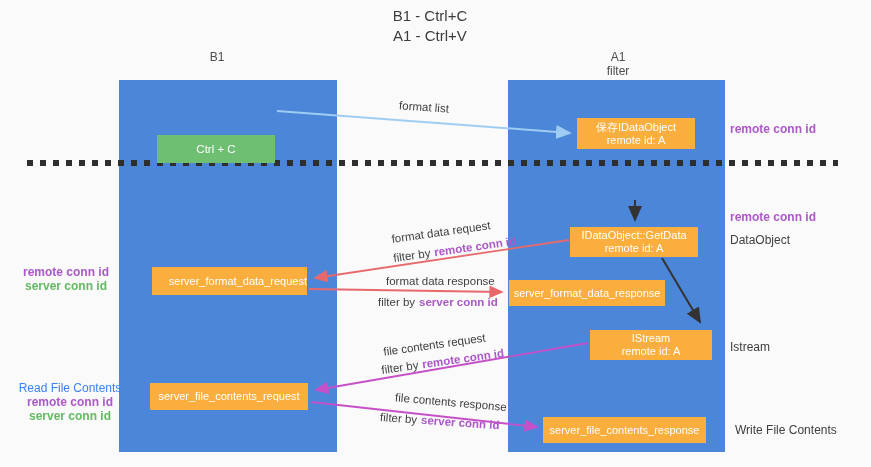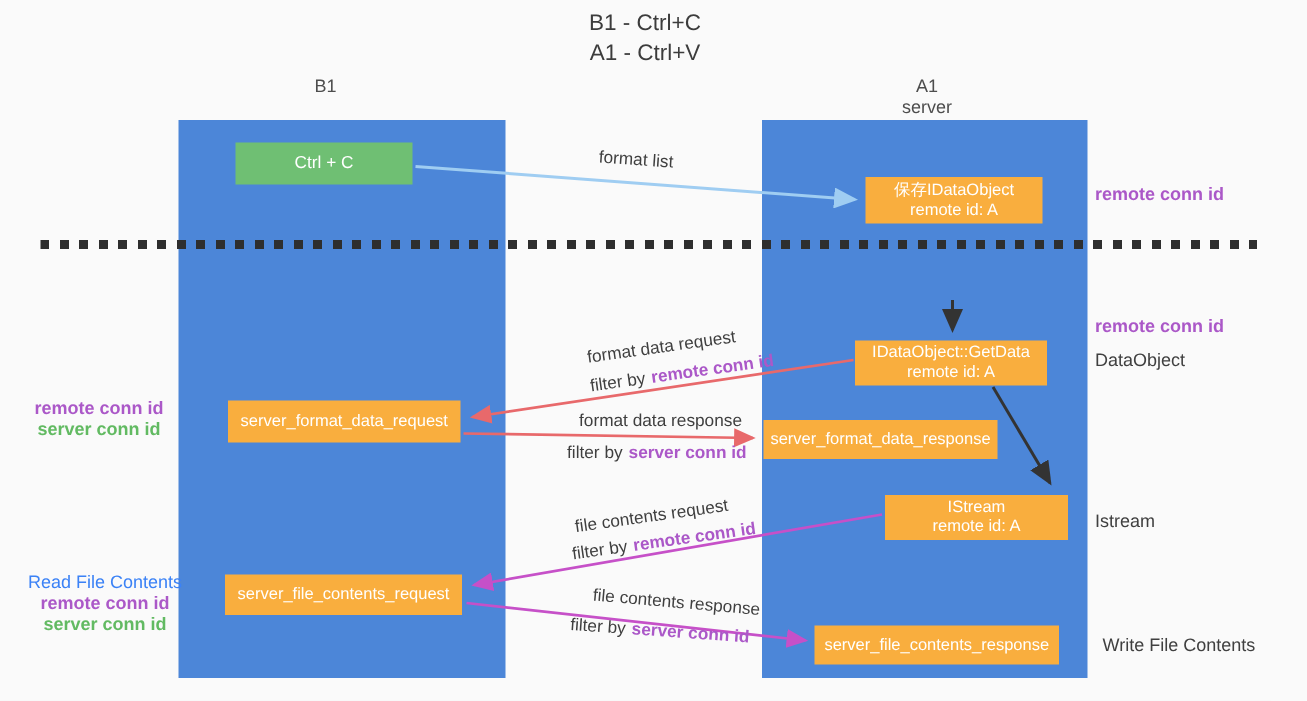--- a/index.html
+++ b/index.html
@@ -32,28 +32,28 @@
   .dash-line{
     position:absolute;left:27px;top:160px;width:811px;height:6px;
     background:repeating-linear-gradient(90deg,#2e2e2e 0 6px,transparent 6px 13px);
   }
   .node{
     position:absolute;display:flex;flex-direction:column;
     align-items:center;justify-content:center;
     color:#ffffff;font-size:11px;line-height:13px;text-align:center;
     box-sizing:border-box;
   }
-  .node.green{background:#6fbf73;font-size:11.5px;}
+  .node.green{background:#6fbf73;font-size:11.5px;margin-top:40px;}
   .node.orange{background:#f9ae3e;}
   .n-ctrl-c{left:157px;top:95px;width:118px;height:28px;}
   .n-ctrl-v{left:576px;top:172px;width:117px;height:27px;}
   .n-save{left:577px;top:118px;width:118px;height:31px;}
   .n-getdata{left:570px;top:227px;width:128px;height:30px;}
   .n-istream{left:590px;top:330px;width:122px;height:30px;}
-  .n-fmt-req{left:152px;top:267px;width:155px;height:28px;}
+  .n-fmt-req{left:152px;top:267px;width:155px;height:28px;align-items:flex-end;}
   .n-fmt-resp{left:509px;top:280px;width:156px;height:26px;}
   .n-file-req{left:150px;top:383px;width:158px;height:27px;}
   .n-file-resp{left:543px;top:417px;width:163px;height:26px;}
   .side-label{
     position:absolute;font-size:12px;color:#404040;white-space:nowrap;
   }
   .purple{color:#ab58c8;font-weight:bold;}
   .greentxt{color:#62ba62;font-weight:bold;}
   .left-stack{
     position:absolute;text-align:center;font-size:12px;line-height:14px;
@@ -78,21 +78,21 @@
   <div class="title-block">
     <div>B1 - Ctrl+C</div>
     <div>A1 - Ctrl+V</div>
   </div>
 
   <div class="lane-header left">
     <div>B1</div>
   </div>
   <div class="lane-header right">
     <div>A1</div>
-    <div>server</div>
+    <div>filter</div>
   </div>
 
   <div class="lane left"></div>
   <div class="lane right"></div>
 
   <div class="dash-line"></div>
 
   <svg class="arrows" width="871" height="467">
     <defs>
       <marker id="ah-blue" markerWidth="9" markerHeight="7" refX="7" refY="3.5" orient="auto">

